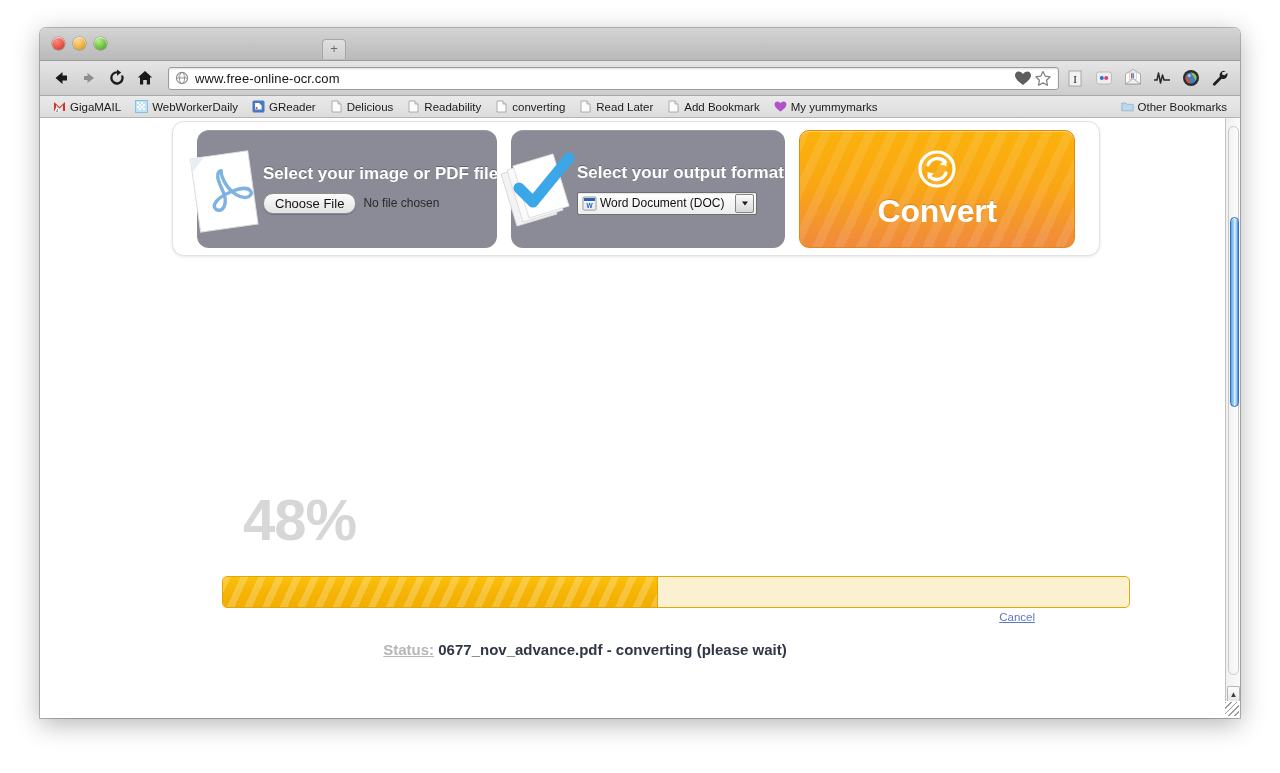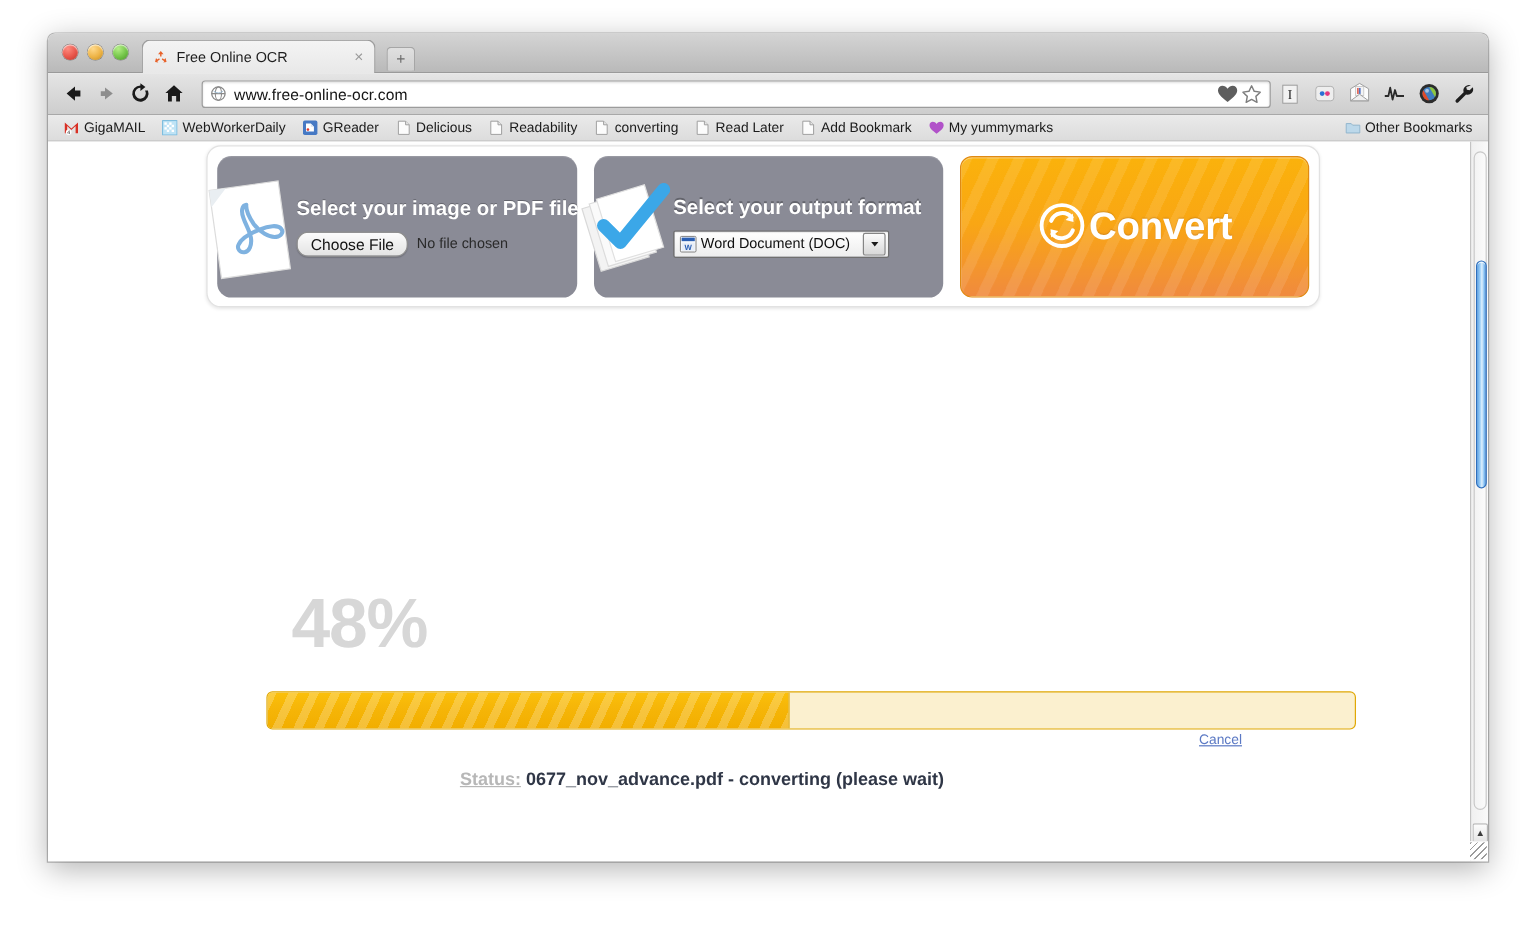--- a/index.html
+++ b/index.html
@@ -128,21 +128,21 @@
 
   
   .upload-panel {
     position: absolute; left: 132px; top: 3px;
     width: 928px; height: 135px;
     background: #ffffff;
     border: 1px solid #e2e2e2;
     border-radius: 12px;
     box-shadow: 0 1px 3px rgba(0,0,0,0.10);
     display: flex; align-items: center;
-    padding: 8px;
+    padding: 24px;
   }
   .panel-box {
     position: relative;
     height: 118px;
     background: #8a8b96;
     border-radius: 12px;
     display: flex; align-items: center;
     box-shadow: inset 0 1px 0 rgba(255,255,255,0.12);
   }
   .box-file   { width: 300px; margin-right: 14px; }
@@ -188,21 +188,21 @@
   }
 
   .convert-btn {
     position: relative;
     width: 296px; height: 118px;
     border-radius: 10px;
     border: 1px solid #e08a12;
     background:
       repeating-linear-gradient(115deg, rgba(255,255,255,0.10) 0px, rgba(255,255,255,0.10) 9px, rgba(255,255,255,0.0) 9px, rgba(255,255,255,0.0) 20px),
       linear-gradient(to bottom, #fbb20b 0%, #f9a614 48%, #f08a3e 100%);
-    display: flex; 
+    display: flex; flex-direction: column;
     align-items: center; justify-content: center;
     box-shadow: inset 0 1px 0 rgba(255,255,255,0.35);
     overflow: hidden;
   }
   .convert-icon { width: 44px; height: 44px; margin-bottom: 2px; }
   .convert-label {
     font-size: 32px; font-weight: bold; color: #ffffff;
     text-shadow: 0 -1px 1px rgba(150,80,0,0.35);
     letter-spacing: -0.2px;
   }
@@ -295,31 +295,20 @@
 
 <div class="browser-window">
 
   <div class="tab-strip">
     <div class="traffic-lights">
       <div class="light red"></div>
       <div class="light yellow"></div>
       <div class="light green"></div>
     </div>
 
-    <div class="tab">
-      <span class="tab-favicon">
-        <svg viewBox="0 0 14 14" width="14" height="14">
-          <path d="M7 1.6 L9.3 4.2 L7.6 4.2 L7.6 6 L6.4 6 L6.4 4.2 L4.7 4.2 Z" fill="#e8622a"></path>
-          <path d="M2.2 10.6 L3 7.3 L4.1 8.6 L5.6 7.6 L6.2 8.6 L4.1 10 L4.9 11 Z" fill="#e8622a"></path>
-          <path d="M11.8 10.6 L9.1 11 L9.9 10 L7.8 8.6 L8.4 7.6 L9.9 8.6 L11 7.3 Z" fill="#e8622a"></path>
-        </svg>
-      </span>
-      <span class="tab-title">Free Online OCR</span>
-      <span class="tab-close">×</span>
-    </div>
 
     <div class="new-tab">+</div>
   </div>
 
   <div class="nav-bar">
     <div class="nav-btn">
       <svg viewBox="0 0 20 20" width="20" height="20">
         <path d="M11.5 4 L4.5 10 L11.5 16 L11.5 12.5 L16 12.5 L16 7.5 L11.5 7.5 Z" fill="#1a1a1a"></path>
       </svg>
     </div>

